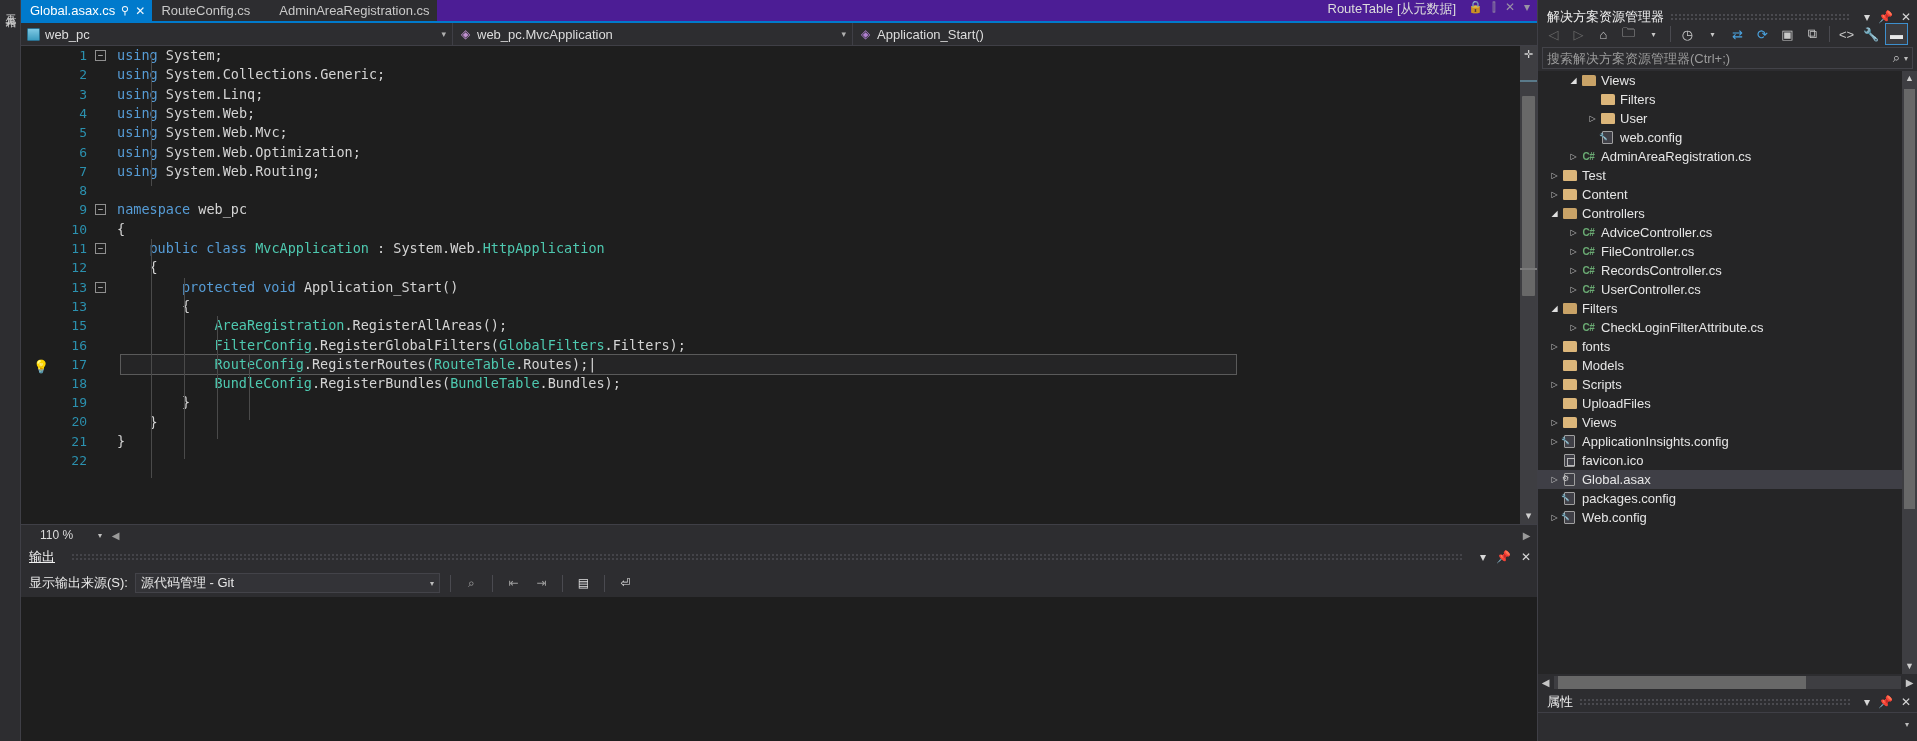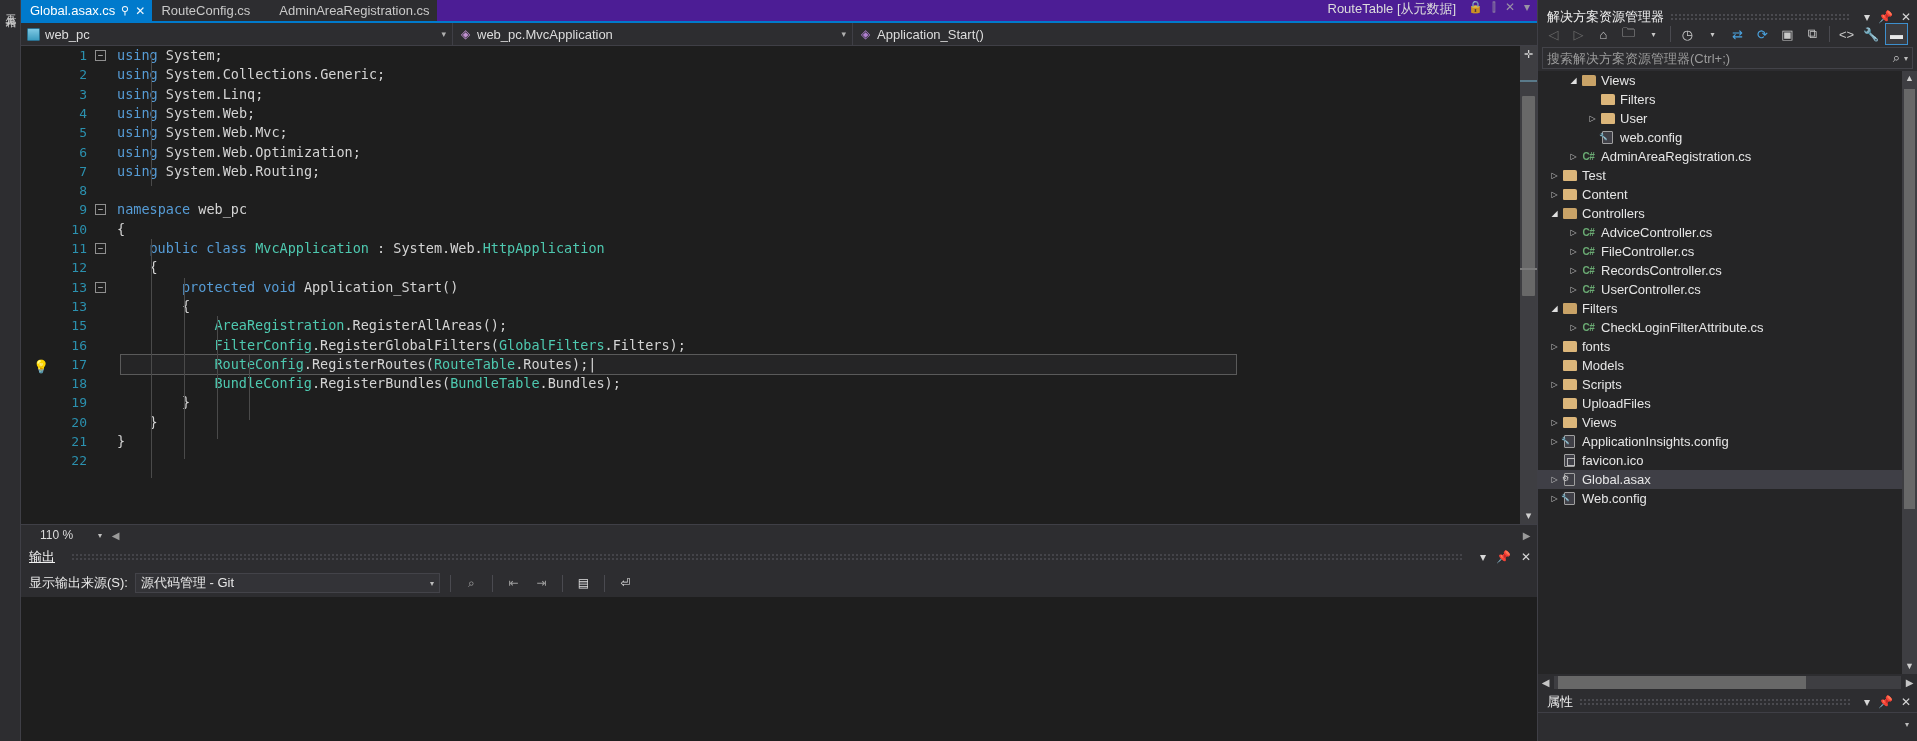--- a/index.html
+++ b/index.html
@@ -286,21 +286,21 @@
             <div class="codeline" style="position:absolute;left:193.44px;top:270.2px;height:19.3px;line-height:19.3px;"><span class="typ">AreaRegistration</span><span class="pl">.RegisterAllAreas();</span></div>
             <div class="ln" style="position:absolute;left:34px;top:289.5px;line-height:19.3px;">16</div>
             <div class="codeline" style="position:absolute;left:193.44px;top:289.5px;height:19.3px;line-height:19.3px;"><span class="typ">FilterConfig</span><span class="pl">.RegisterGlobalFilters(</span><span class="typ">GlobalFilters</span><span class="pl">.Filters);</span></div>
             <div style="position:absolute;left:12px;top:310.8px;" class="bulb">💡</div>
             <div class="ln" style="position:absolute;left:34px;top:308.8px;line-height:19.3px;">17</div>
             <div class="codeline cur-line" style="position:absolute;left:100px;top:308.8px;height:19.3px;line-height:19.3px;padding-left:93.44px;width:1115px;"><span class="typ">RouteConfig</span><span class="pl">.RegisterRoutes(</span><span class="typ">RouteTable</span><span class="pl">.Routes);</span><span style="color:#dcdcdc;">|</span></div>
             <div class="ln" style="position:absolute;left:34px;top:328.1px;line-height:19.3px;">18</div>
             <div class="codeline" style="position:absolute;left:193.44px;top:328.1px;height:19.3px;line-height:19.3px;"><span class="typ">BundleConfig</span><span class="pl">.RegisterBundles(</span><span class="typ">BundleTable</span><span class="pl">.Bundles);</span></div>
             <div class="ln" style="position:absolute;left:34px;top:347.40000000000003px;line-height:19.3px;">19</div>
             <div class="codeline" style="position:absolute;left:160.95999999999998px;top:347.40000000000003px;height:19.3px;line-height:19.3px;"><span class="pl">}</span></div>
-            <div class="ln" style="position:absolute;left:34px;top:366.7px;line-height:19.3px;">20</div>
+            <div class="ln" style="position:absolute;left:34px;top:366.7px;line-height:19.3px;font-family:Liberation Mono, monospace;">20</div>
             <div class="codeline" style="position:absolute;left:128.48px;top:366.7px;height:19.3px;line-height:19.3px;"><span class="pl">}</span></div>
             <div class="ln" style="position:absolute;left:34px;top:386px;line-height:19.3px;">21</div>
             <div class="codeline" style="position:absolute;left:96px;top:386px;height:19.3px;line-height:19.3px;"><span class="pl">}</span></div>
             <div class="ln" style="position:absolute;left:34px;top:405.3px;line-height:19.3px;">22</div>
             <div class="codeline" style="position:absolute;left:96px;top:405.3px;height:19.3px;line-height:19.3px;"></div>
             <div class="guide" style="left:130px;top:8px;height:132px;"></div>
             <div class="guide" style="left:130px;top:193px;height:239px;"></div>
             <div class="guide" style="left:163px;top:232px;height:181px;"></div>
             <div class="guide" style="left:196px;top:270px;height:123px;"></div>
             <div class="guide" style="left:228px;top:309px;height:65px;"></div>
@@ -562,20 +562,28 @@
           <div class="trow sel">
             <span style="width:10px;flex:0 0 10px;"></span>
             <span class="tw">▷</span>
             <span class="ticon">
               <span class="filedoc cfg"></span>
             </span>
             <span>Global.asax</span>
           </div>
           <div class="trow">
             <span style="width:10px;flex:0 0 10px;"></span>
+            <span class="tw"></span>
+            <span class="ticon">
+              <span class="filedoc wrench"></span>
+            </span>
+            <span>packages.config</span>
+          </div>
+          <div class="trow">
+            <span style="width:10px;flex:0 0 10px;"></span>
             <span class="tw">▷</span>
             <span class="ticon">
               <span class="filedoc wrench"></span>
             </span>
             <span>Web.config</span>
           </div>
         </div>
       <div class="tree-v">
         <div class="vb" style="top:0;">▲</div>
         <div class="vthumb"></div>

